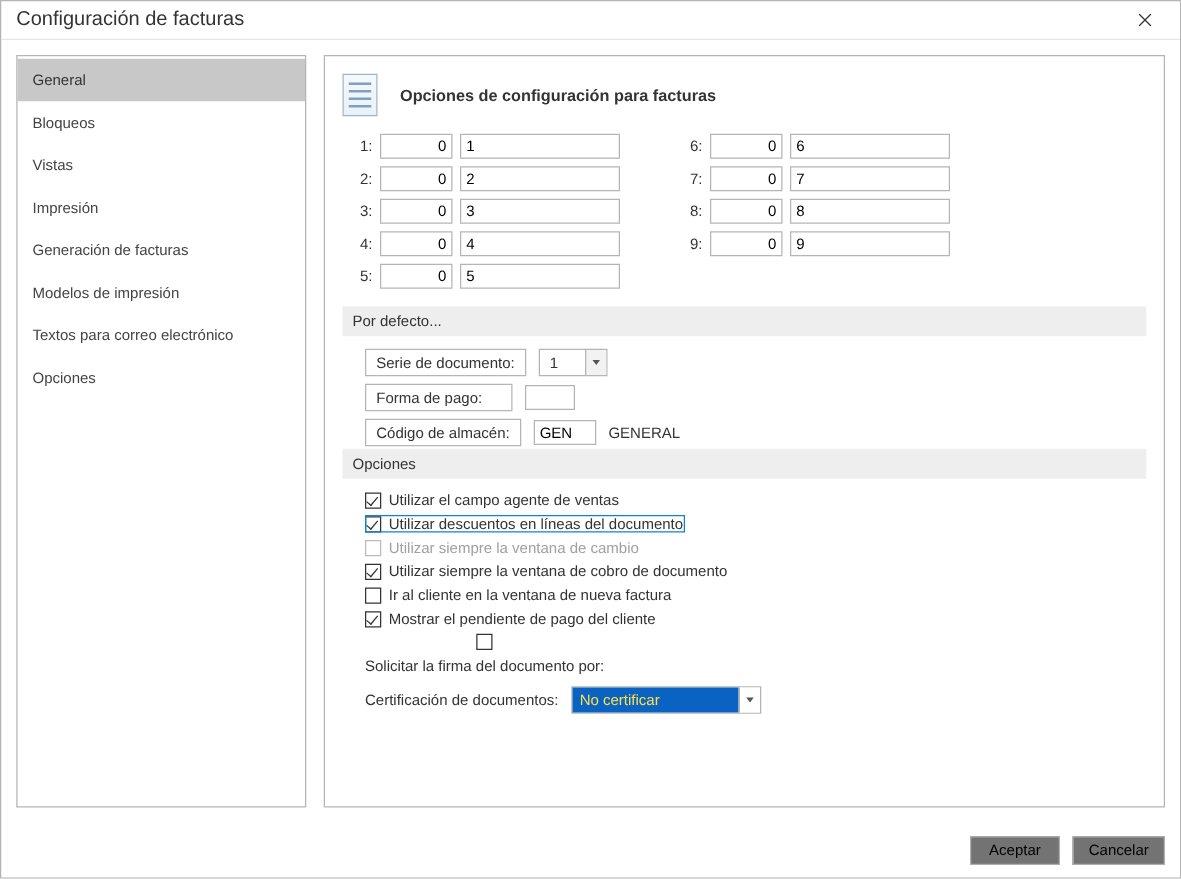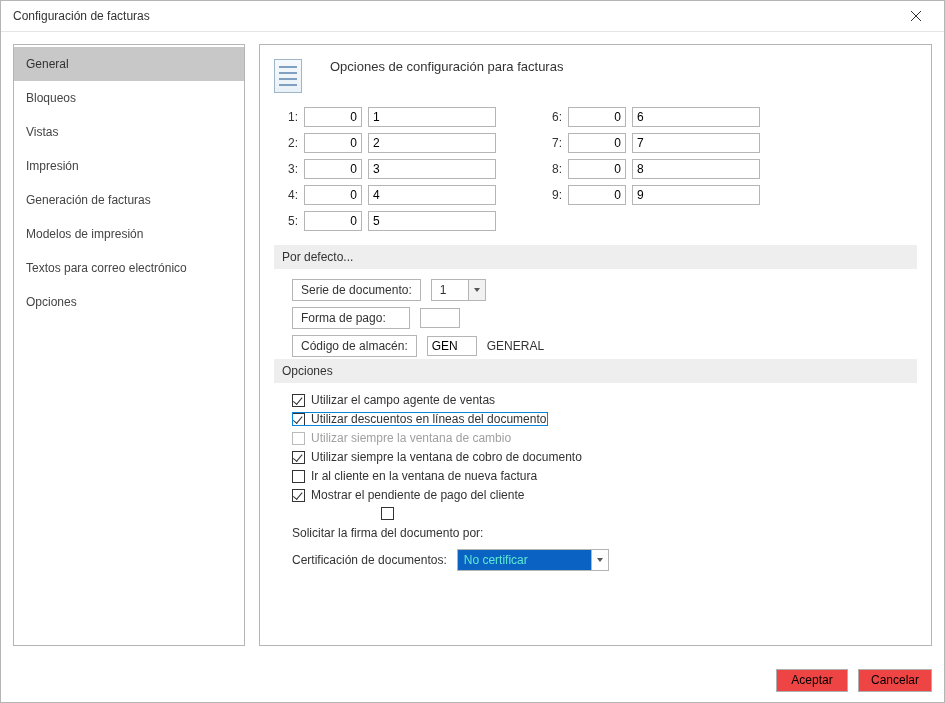--- a/index.html
+++ b/index.html
@@ -16,21 +16,21 @@
     position: relative;
     background: #fff;
     display: flex; flex-direction: column;
   }
   .titlebar {
     height: 30px;
     display: flex; align-items: center;
     padding: 0 8px 0 12px;
     border-bottom: 1px solid #e5e5e5;
   }
-  .titlebar .title { flex: 1; font-size: 12px; color: #333; }
+  .titlebar .title { flex: 1; font-size: 16px; color: #333; }
   .titlebar .close {
     width: 40px; height: 28px;
     display: flex; align-items: center; justify-content: center;
     cursor: pointer;
   }
   .titlebar .close svg { width: 10px; height: 10px; }
   .body {
     flex: 1; display: flex; gap: 14px;
     padding: 12px;
     box-sizing: border-box;
@@ -53,22 +53,23 @@
     color: #333;
   }
   .mainpanel {
     flex: 1;
     border: 1px solid #b5b5b5;
     box-sizing: border-box;
     padding: 14px 14px 14px 14px;
     overflow: hidden;
   }
   .header-row {
-    display: flex; align-items: flex-start; gap: 28px;
+    display: flex; align-items: center; gap: 18px;
     margin-bottom: 14px;
+    font-weight: bold;
   }
   .doc-icon {
     width: 28px; height: 34px;
     border: 1px solid #9fb6c9;
     background: linear-gradient(#f6f9fc,#e9f1f8);
     display: flex; flex-direction: column; justify-content: space-around;
     padding: 4px; box-sizing: border-box;
   }
   .doc-icon .line { height: 2px; background: #7fa0c0; }
   .header-title { font-size: 13px; color: #333; }
@@ -153,38 +154,38 @@
     display: inline-flex; align-items: stretch;
     border: 1px solid #b5b5b5; height: 20px;
     min-width: 150px;
   }
   .combo .val { flex:1; padding: 2px 6px; font-size: 12px; display:flex; align-items:center;}
   .combo .btn {
     width: 16px; border-left: 1px solid #b5b5b5;
     background: #f2f2f2; display:flex; align-items:center; justify-content:center;
   }
   .combo.disabled .val { color: #a0a0a0; background: #fafafa; }
-  .combo.selected .val { background: #0a63c2; color: #5eead4; }
+  .combo.selected .val { background: #0a63c2; color: #fde047; }
   .caret {
     width: 0; height: 0;
     border-left: 3px solid transparent;
     border-right: 3px solid transparent;
     border-top: 4px solid #555;
   }
   .cert-row { display:flex; align-items:center; gap:10px; margin-top:4px;}
   .footer {
     height: 44px;
     display: flex; align-items: center; justify-content: flex-end;
     gap: 10px; padding: 0 12px;
     box-sizing: border-box;
   }
   .btn-footer {
     min-width: 72px; height: 23px;
     border: 1px solid #aeaeae;
-    background: #ef4444;
+    background: #737373;
     font-size: 12px;
     cursor: pointer;
     padding: 0 12px;
   }
   input { font-family: inherit; }
 </style>
 </head>
 <body>
 
 <div class="window">

